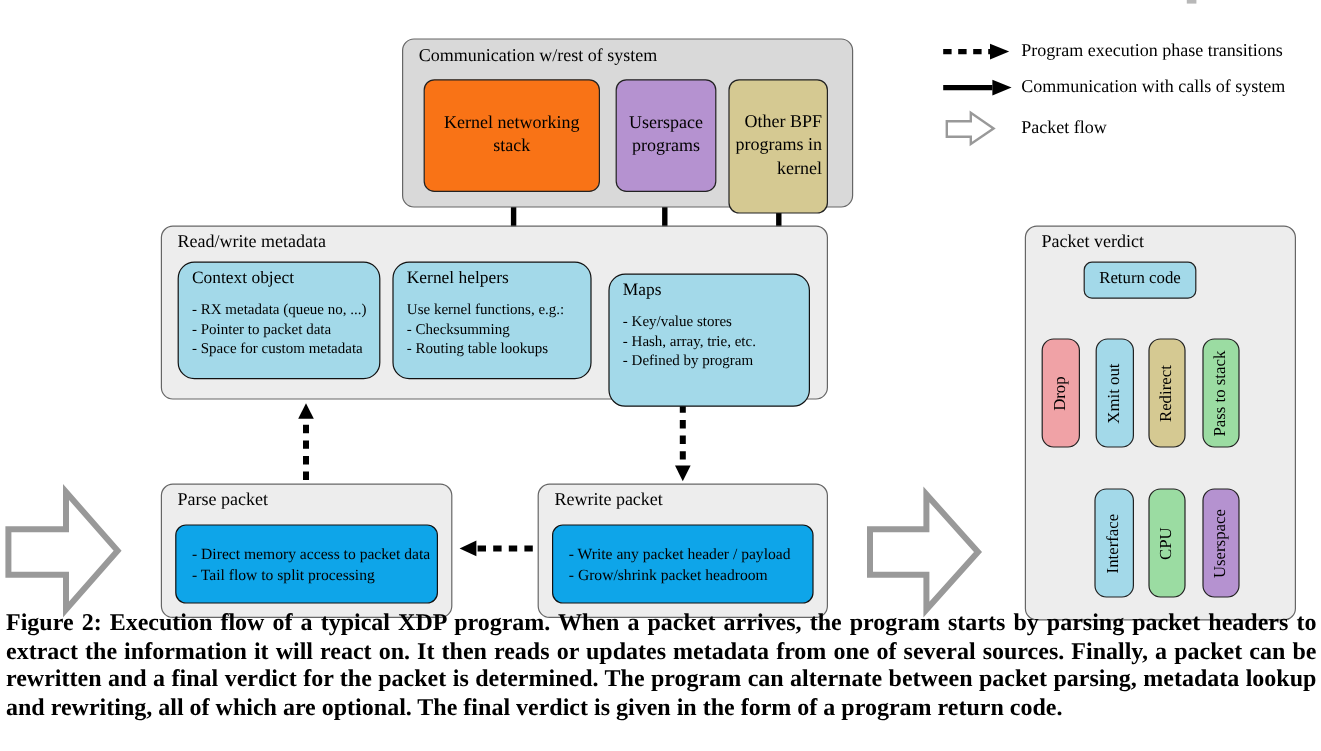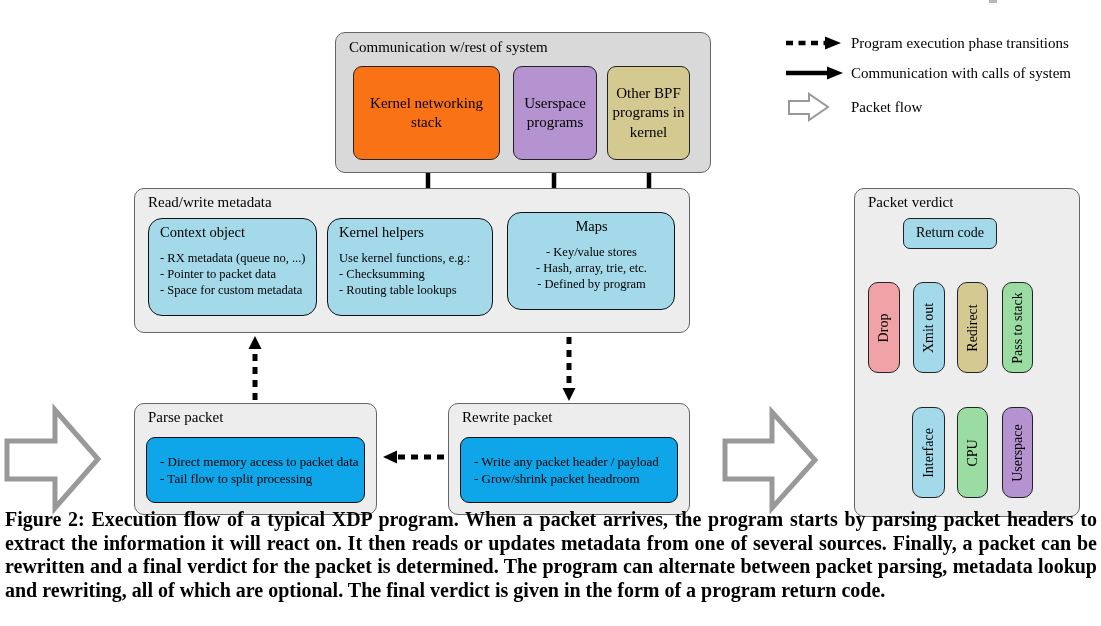--- a/index.html
+++ b/index.html
@@ -122,42 +122,42 @@
   <div class="legend-label" style="left:851px; top:99px;">Packet flow</div>
 
   <div class="container dark" style="left:335px; top:32px; width:376px; height:141px;"></div>
   <div class="container-label" style="left:349px; top:39px;">Communication w/rest of system</div>
   <div class="node" style="left: 353px; top: 66px; width: 147px; height: 94px; background: #f97316; justify-content: flex-end;">
     <span>Kernel networking stack</span>
   </div>
   <div class="node" style="left: 513px; top: 66px; width: 84px; height: 94px; background: rgb(181, 146, 208);">
     <span>Userspace programs</span>
   </div>
-  <div class="node" style="left: 607px; top: 66px; width: 83px; height: 94px; background: rgb(213, 201, 146);">
+  <div class="node" style="left: 607px; top: 66px; width: 83px; height: 112px; background: rgb(213, 201, 146); text-align: right;">
     <span>Other BPF programs in kernel</span>
   </div>
 
   <div class="container" style="left:134px; top:188px; width:556px; height:145px;"></div>
   <div class="container-label" style="left:148px; top:194px;">Read/write metadata</div>
 
   <div class="infobox" style="left:148px; top:218px; width:169px; height:98px;">
     <div class="title">Context object</div>
     <div class="line">- RX metadata (queue no, ...)</div>
     <div class="line">- Pointer to packet data</div>
     <div class="line">- Space for custom metadata</div>
   </div>
 
   <div class="infobox" style="left:327px; top:218px; width:166px; height:98px;">
     <div class="title">Kernel helpers</div>
     <div class="line">Use kernel functions, e.g.:</div>
     <div class="line">- Checksumming</div>
     <div class="line">- Routing table lookups</div>
   </div>
 
-  <div class="infobox" style="left:507px; top:212px; width:168px; height:98px;text-align:center;">
+  <div class="infobox" style="left:507px; top:228px; width:168px; height:111px;">
     <div class="title">Maps</div>
     <div class="line">- Key/value stores</div>
     <div class="line">- Hash, array, trie, etc.</div>
     <div class="line">- Defined by program</div>
   </div>
 
   <div class="container" style="left:134px; top:403px; width:243px; height:112px;"></div>
   <div class="container-label" style="left:148px; top:409px;">Parse packet</div>
   <div class="listbox" style="left:146px; top:437px; width:219px; height:66px;">
     <div class="line">- Direct memory access to packet data</div>

